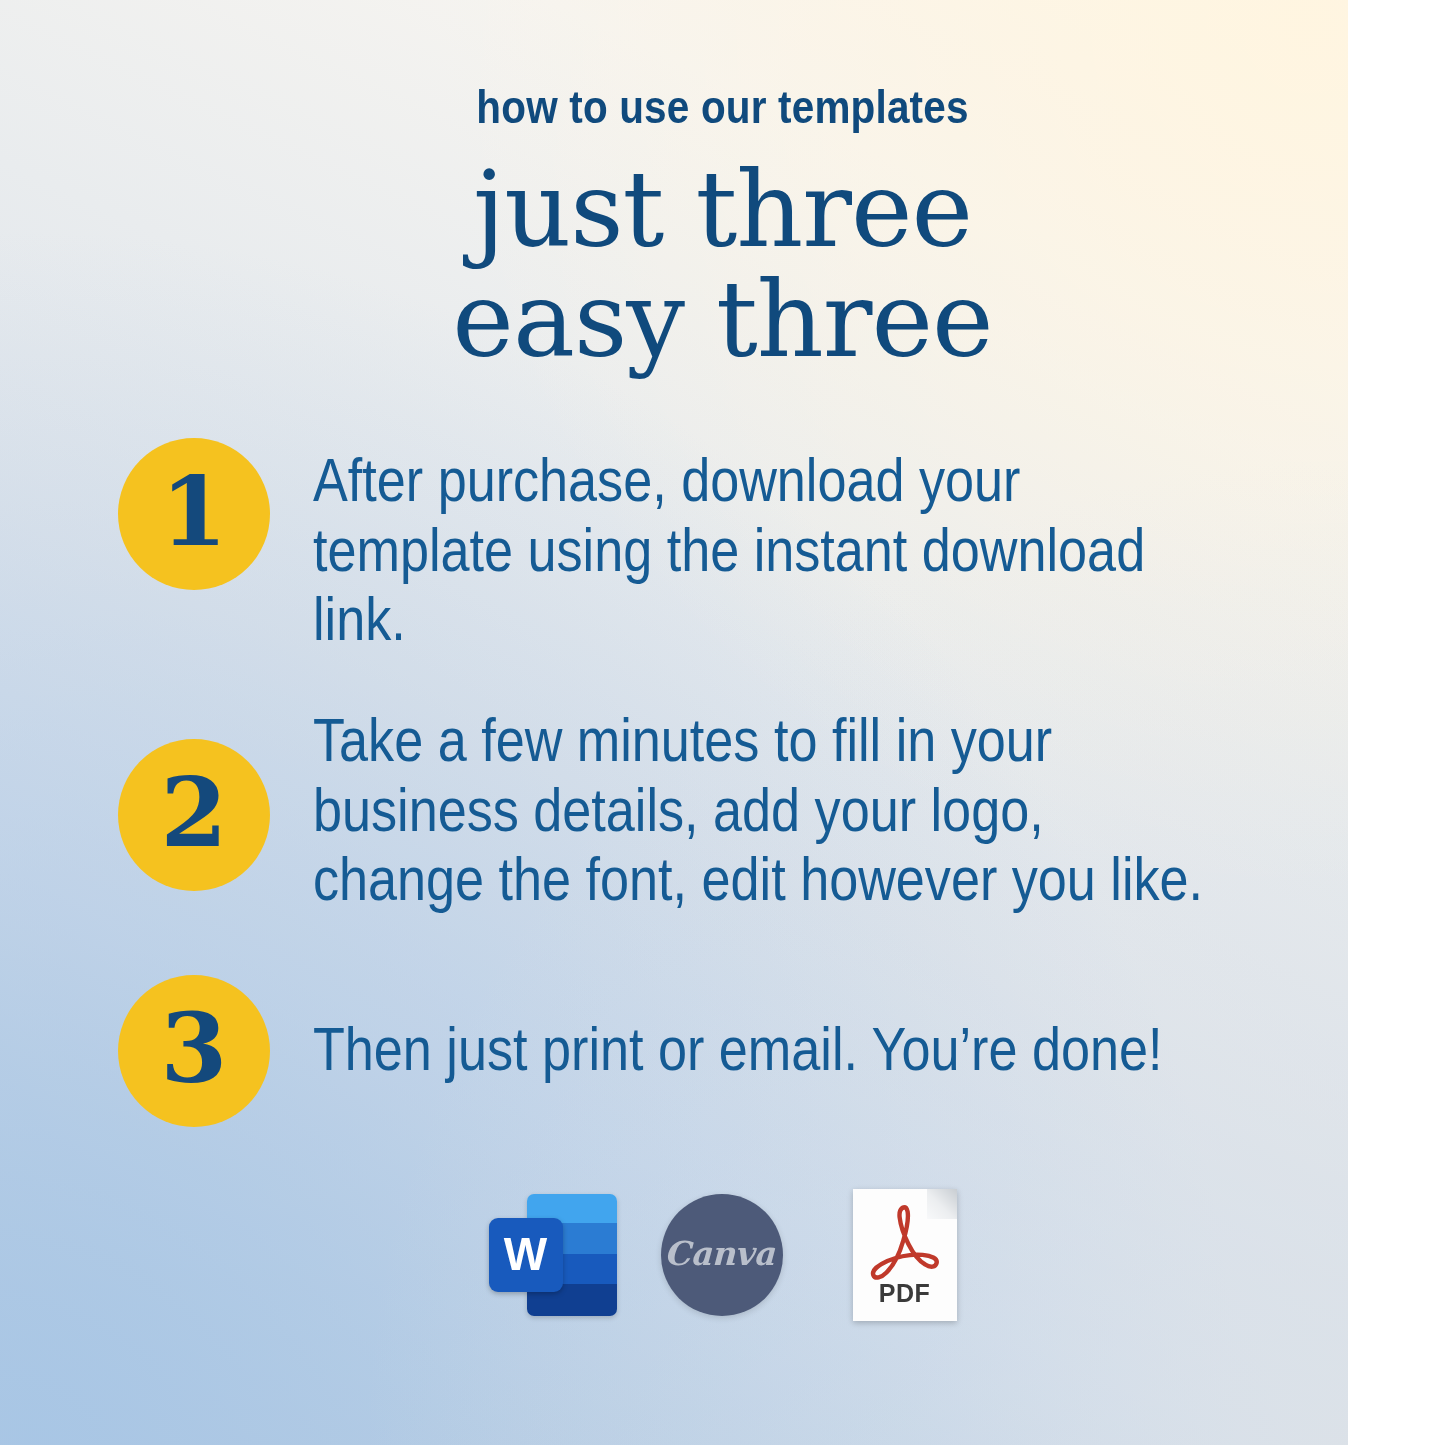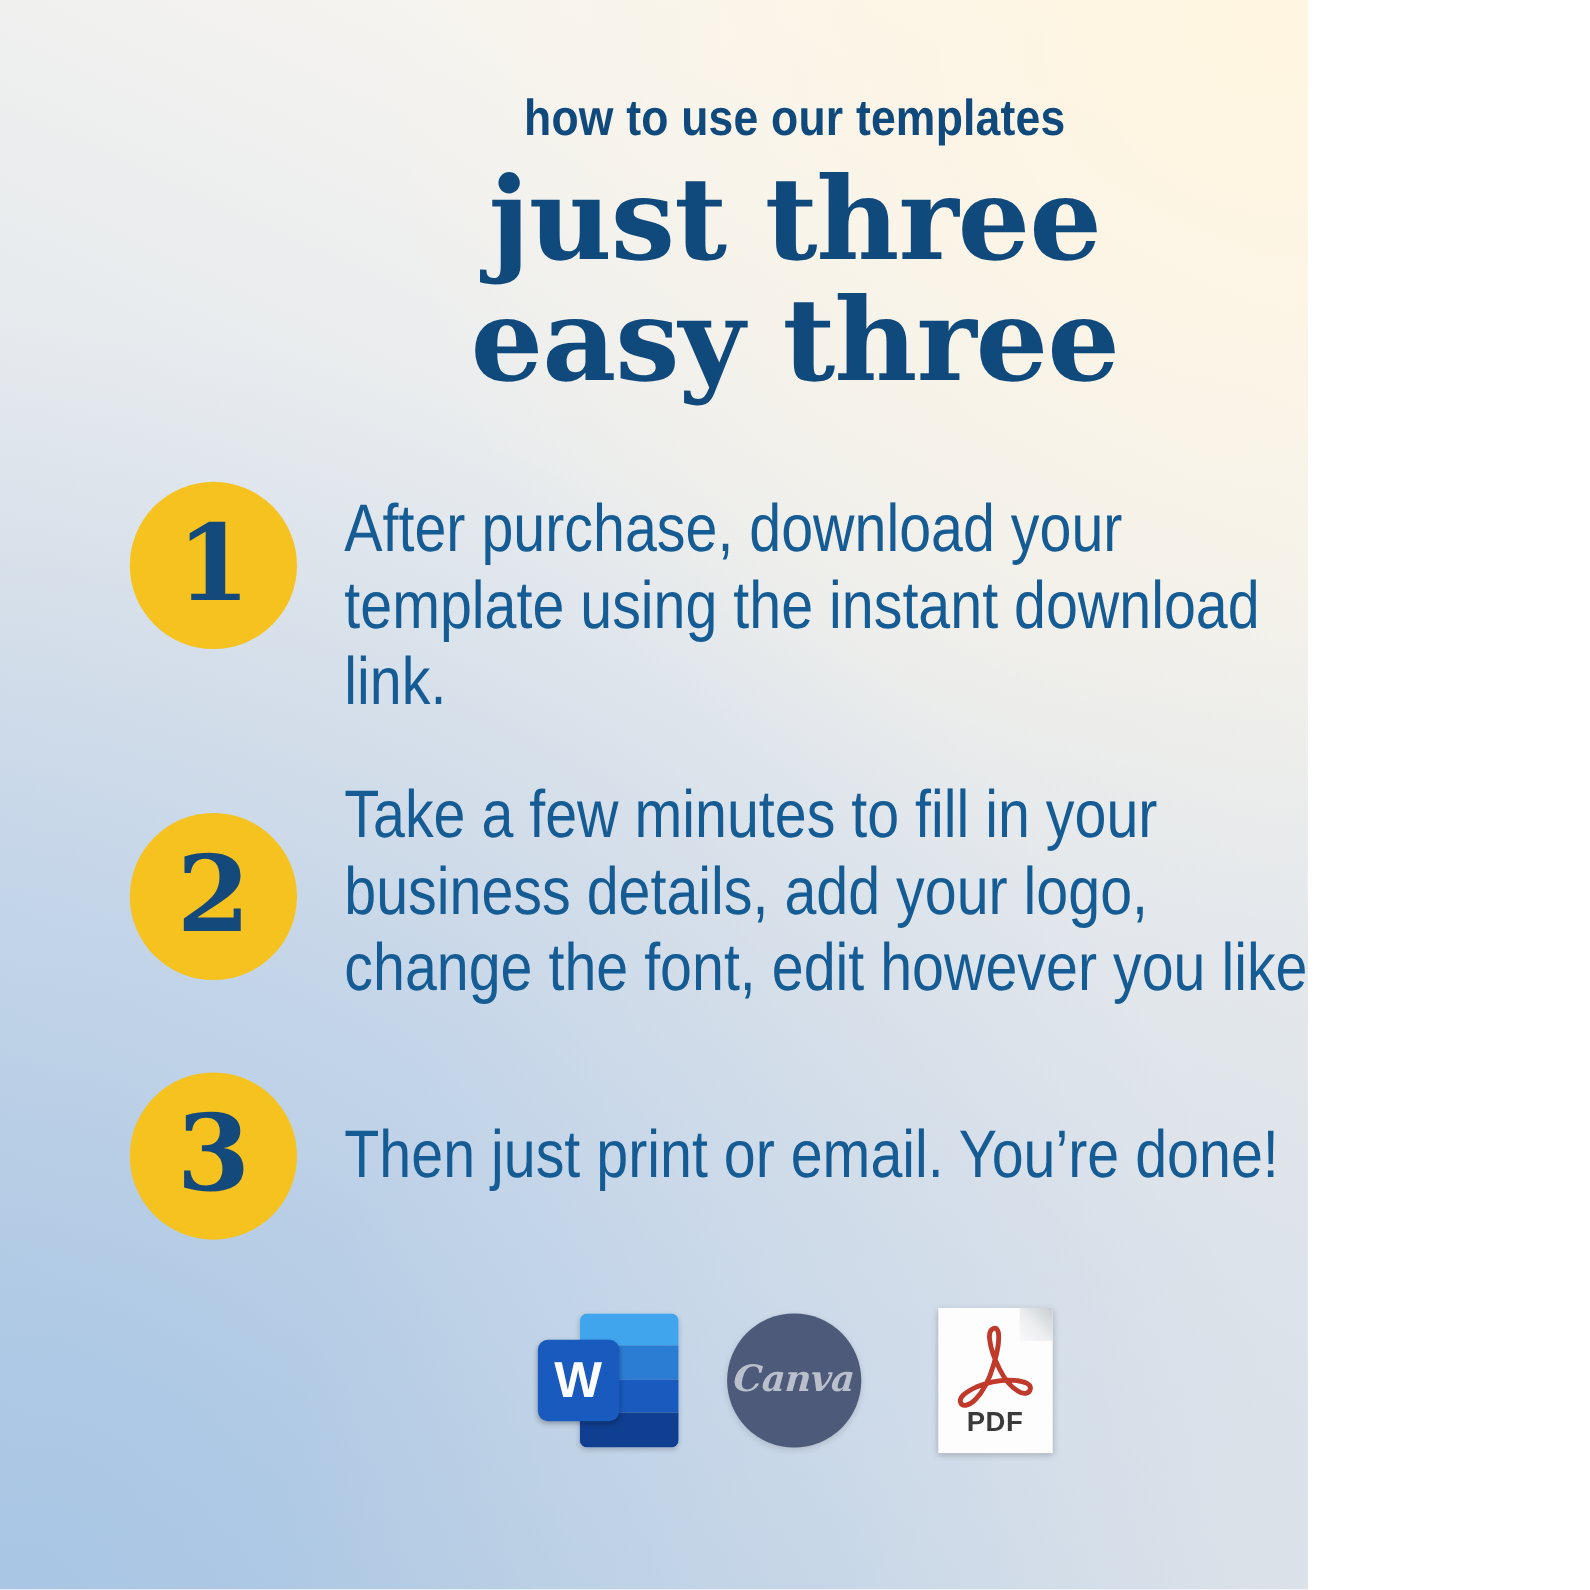--- a/index.html
+++ b/index.html
@@ -8,21 +8,21 @@
   }
   body {
     width: 1445px;
     height: 1445px;
     overflow: hidden;
     font-family: "Liberation Sans", sans-serif;
   }
 
   #canvas {
     position: relative;
-    width: 1189px;
+    width: 1348px;
     height: 1445px;
     overflow: hidden;
     background:
       linear-gradient(to bottom right,
         rgba(253,246,234,0.00) 0%,
         rgba(253,246,234,0.00) 100%),
       linear-gradient(205deg,
         #fdf6ea 0%,
         #f6f4f0 18%,
         #e9ecee 38%,
@@ -63,23 +63,23 @@
   #eyebrow {
     font-family: "Liberation Sans Narrow", "Liberation Sans", sans-serif;
     font-weight: 700;
     font-size: 46px;
     letter-spacing: 0.2px;
     color: #104a7d;
     line-height: 1.0;
     transform: scaleX(0.88);
   }
   #headline {
-    margin-top: 14px;
+    margin-top: 25px;
     font-family: "DejaVu Serif", "Liberation Serif", serif;
-    font-weight: 700;
+    font-weight: 400;
     font-size: 104px;
     line-height: 1.06;
     color: #104a7d;
     letter-spacing: -1px;
   }
   #headline .hl-line { display: block; }
 
   
   #steps {
     position: absolute;

